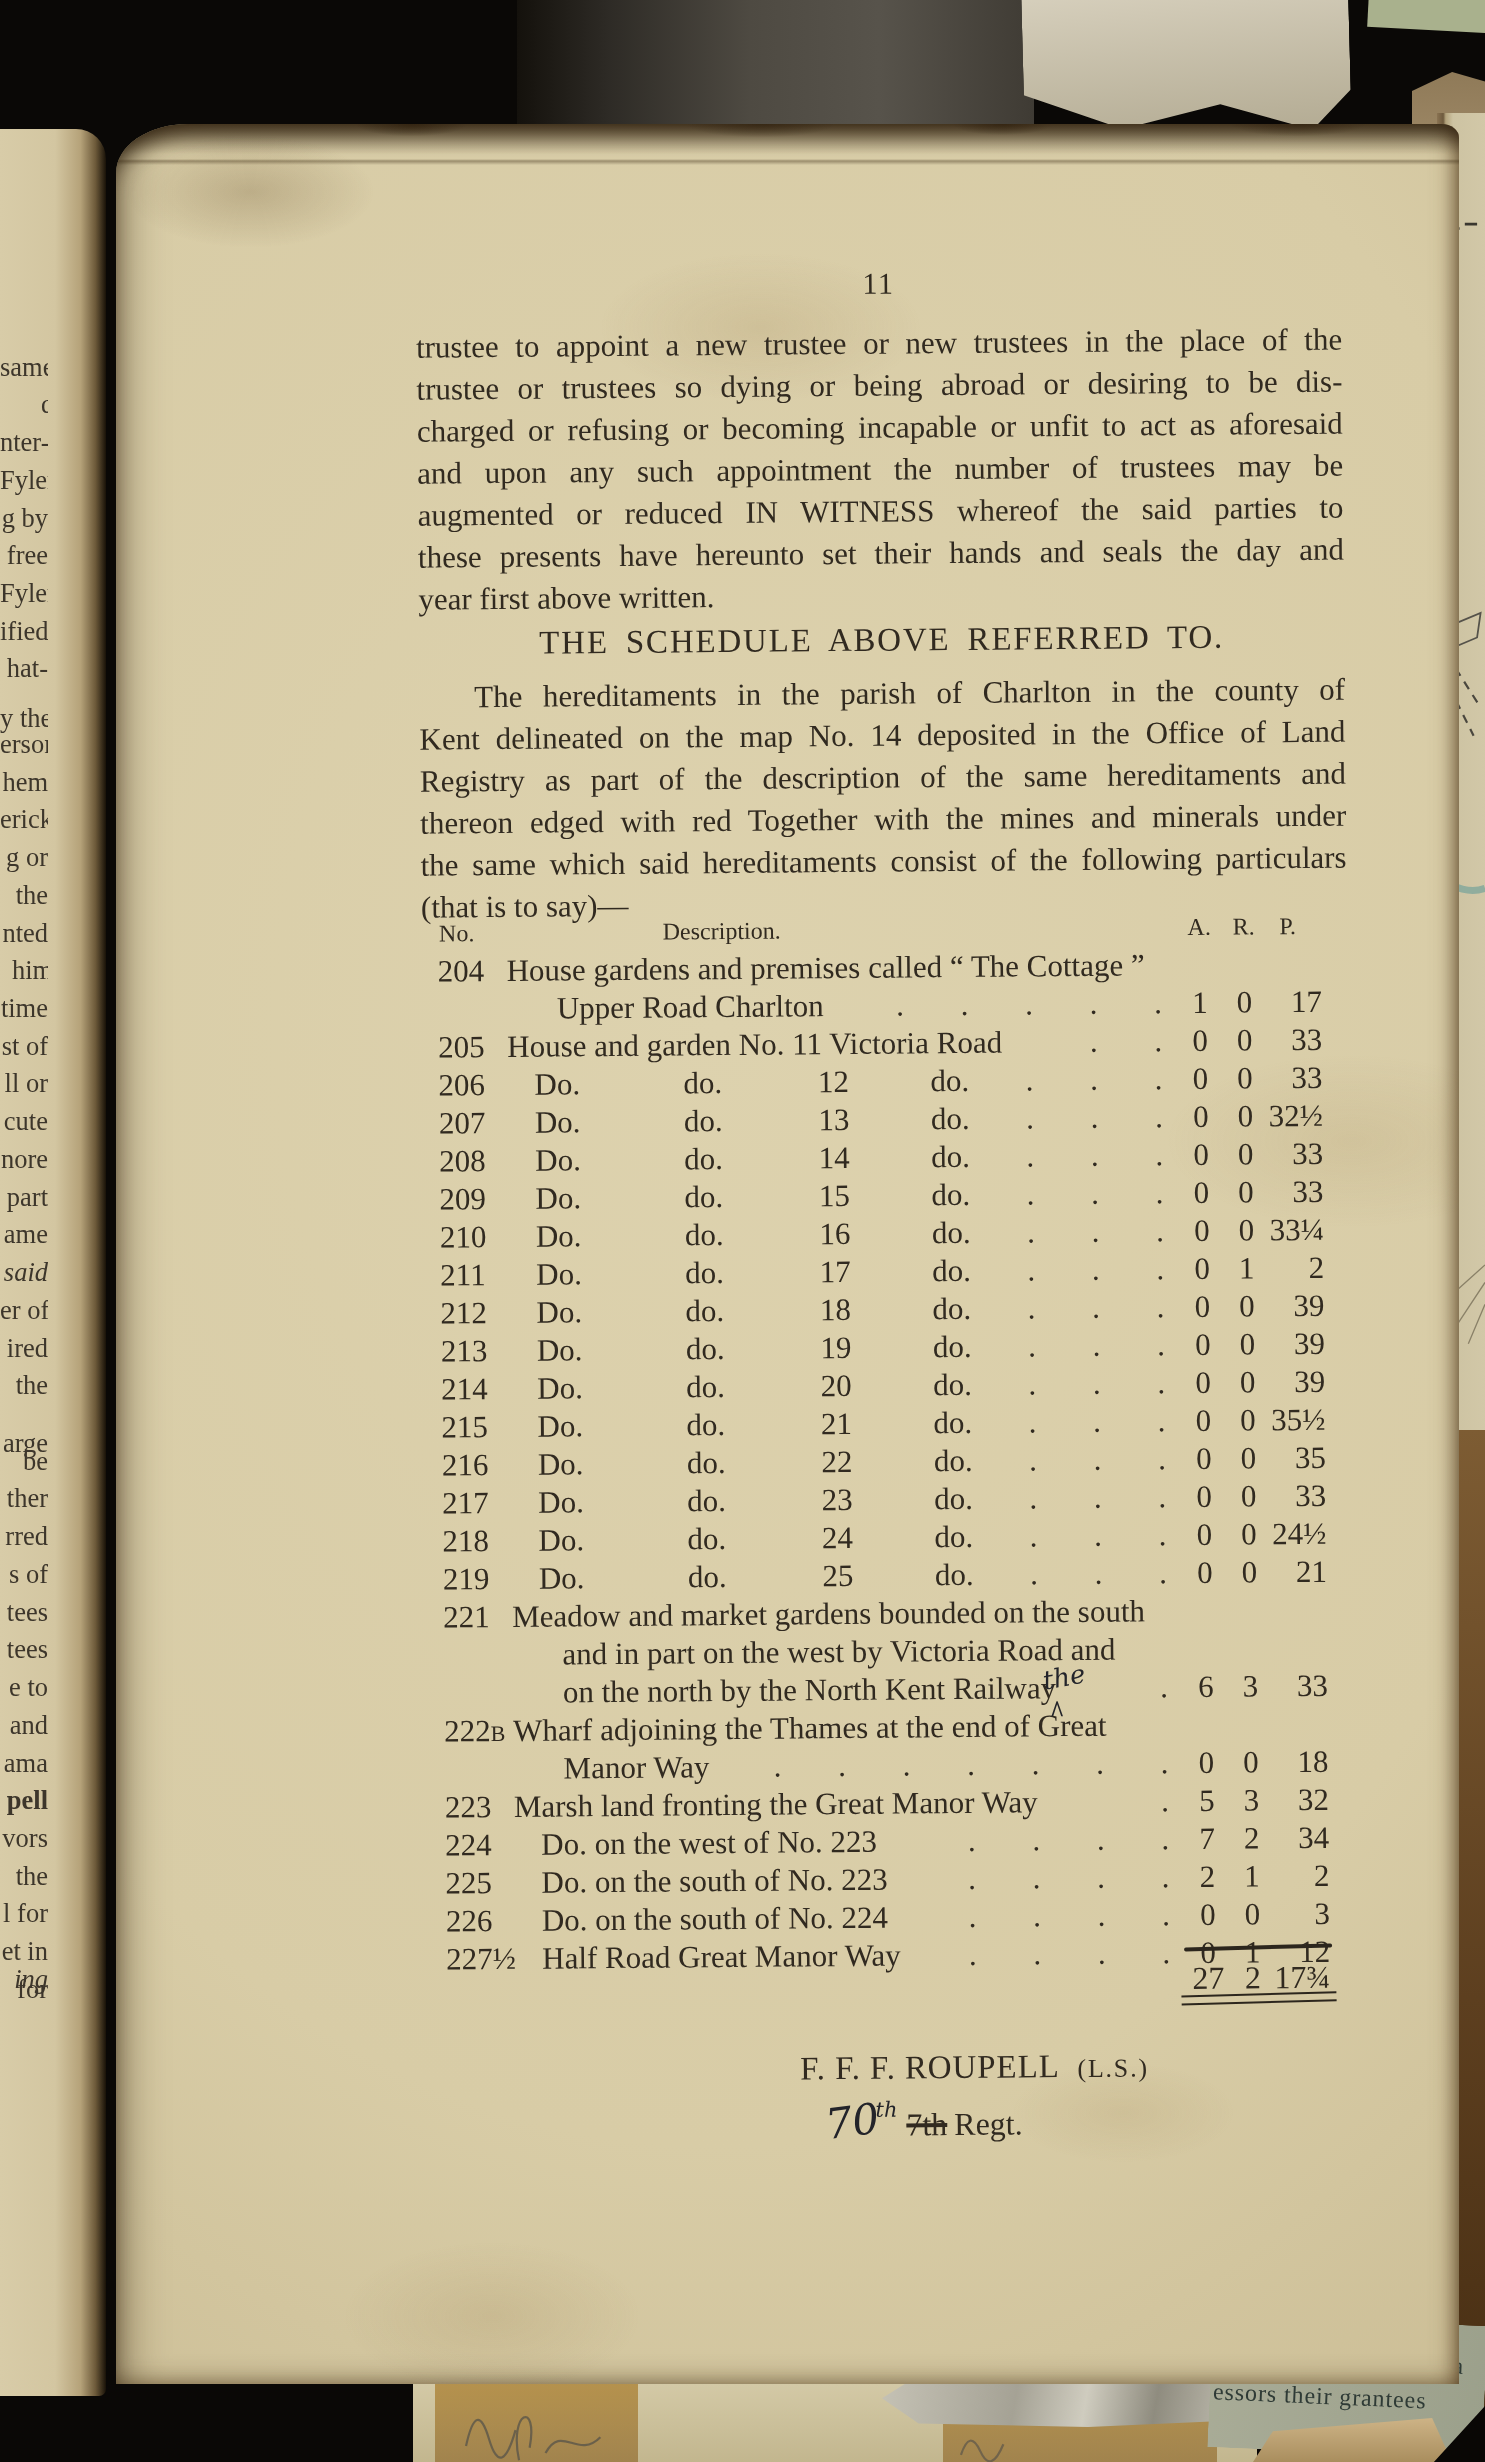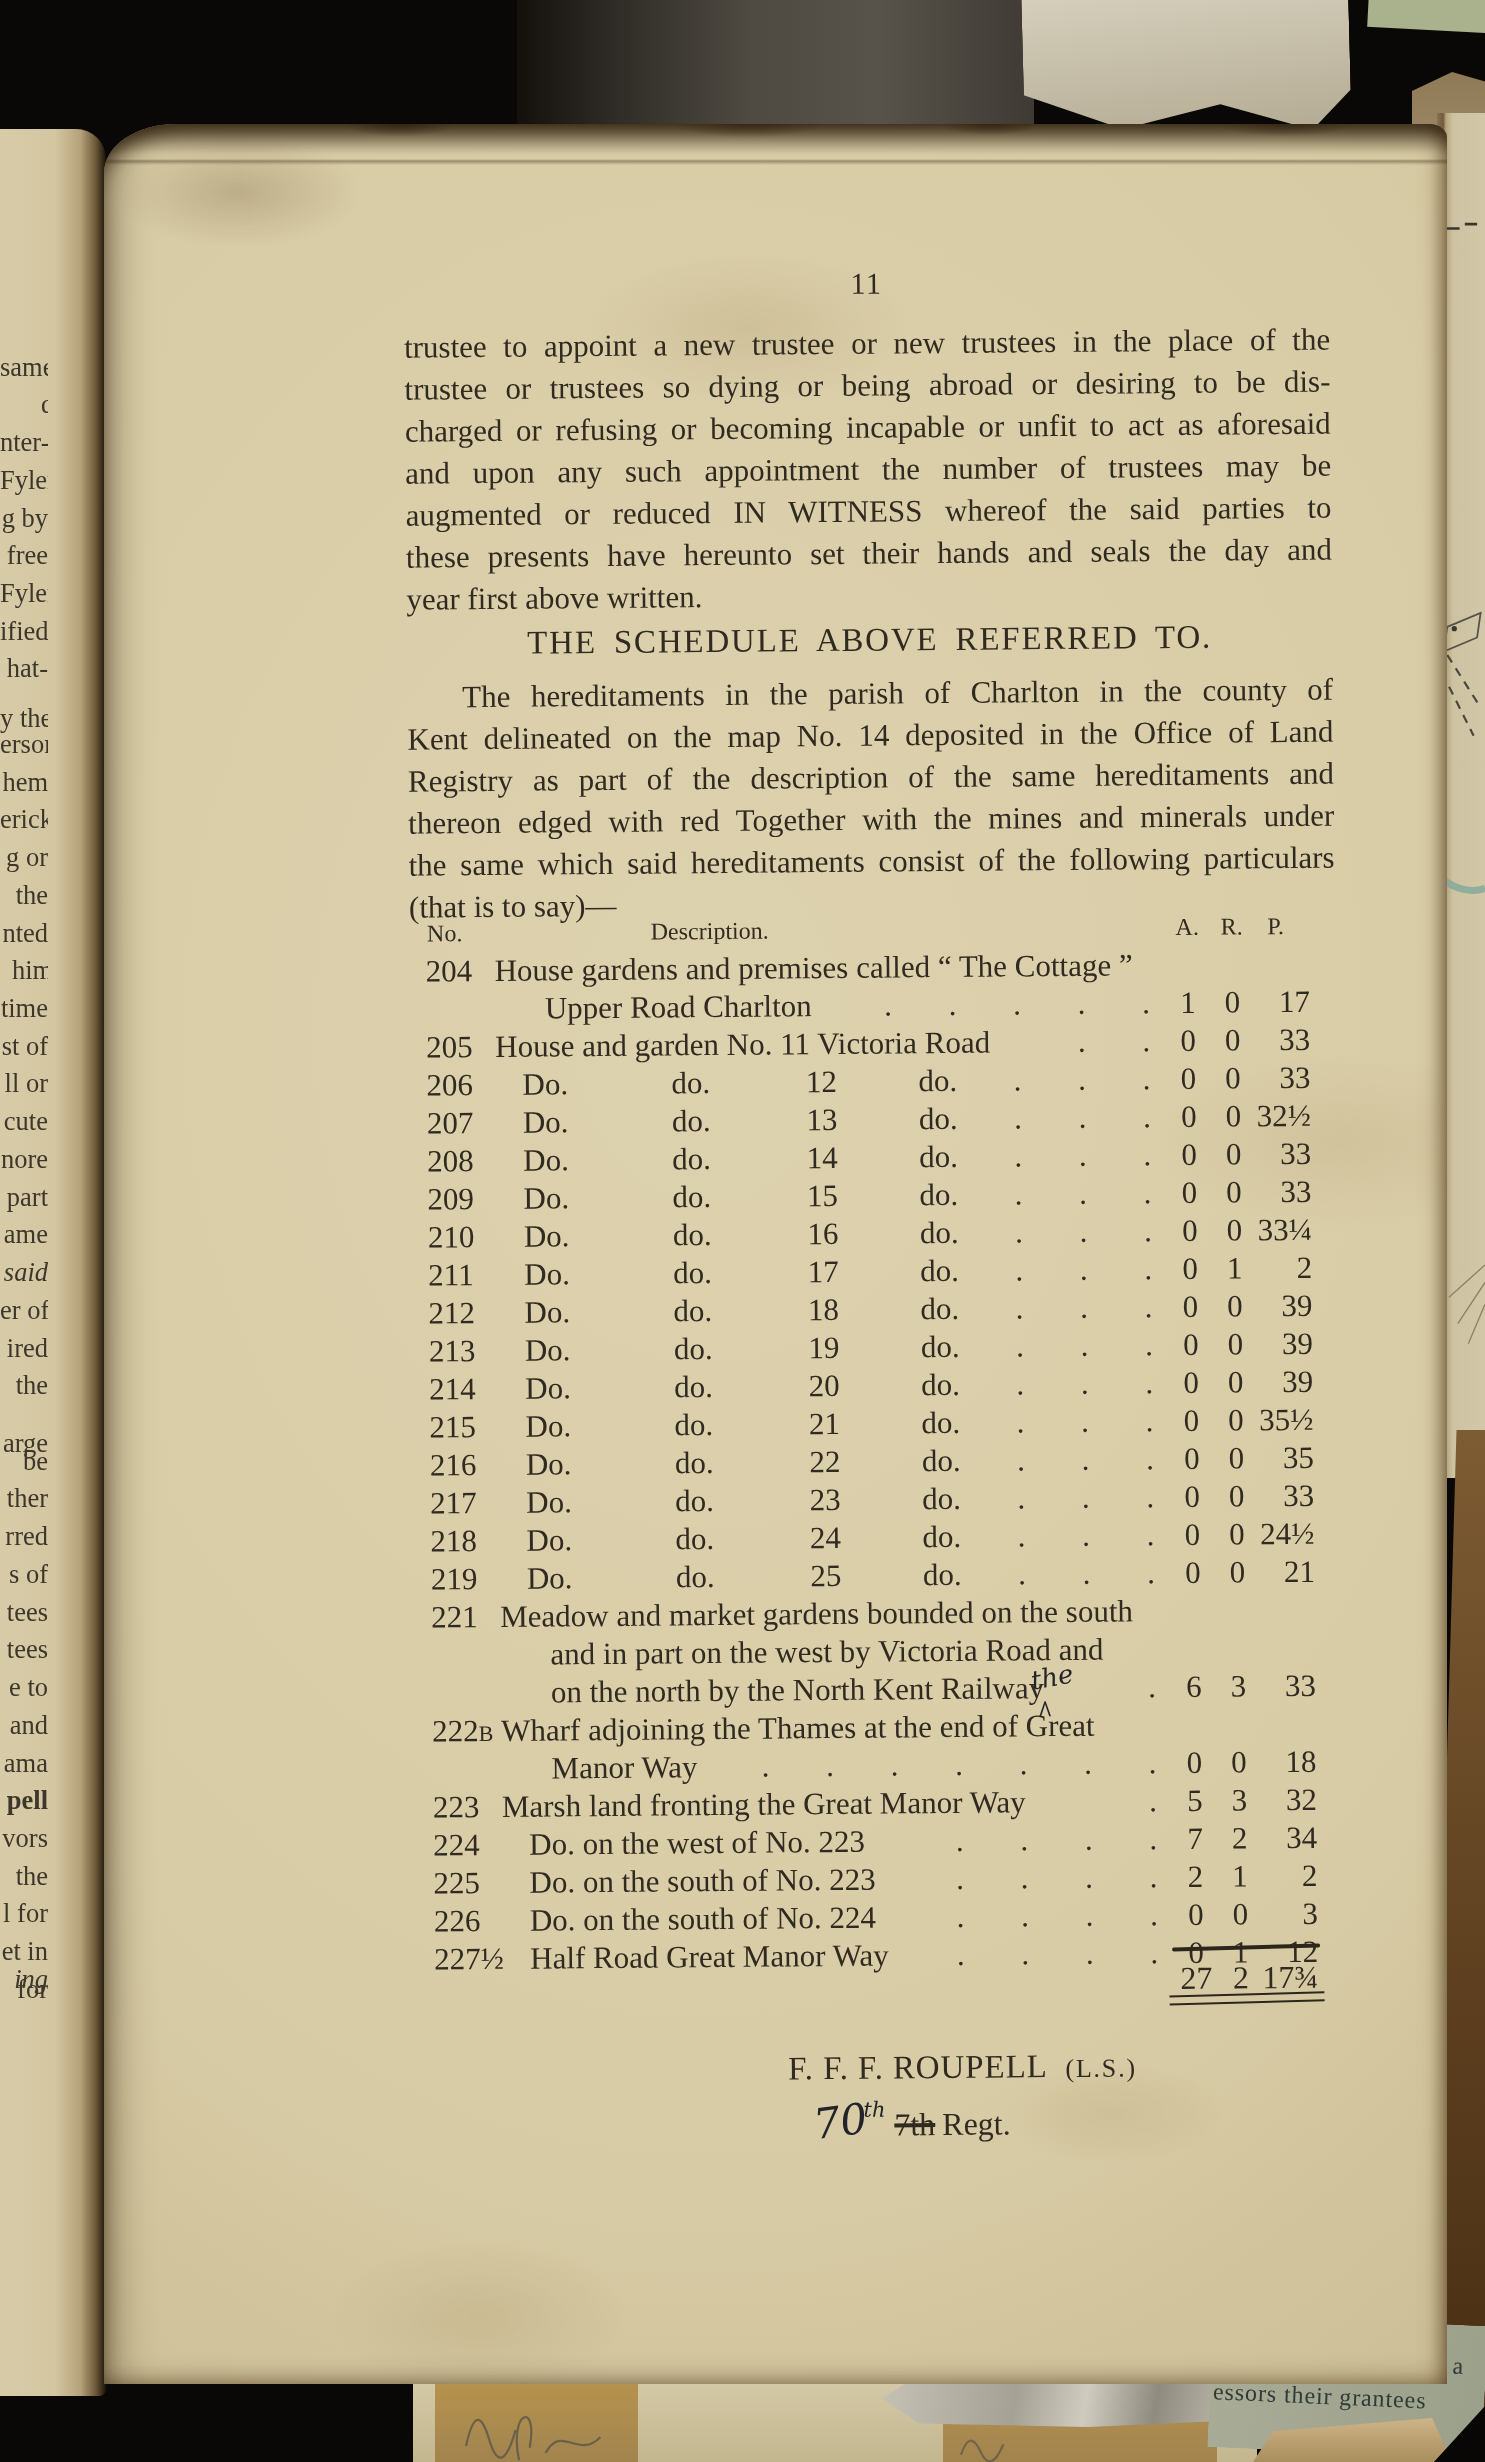--- a/index.html
+++ b/index.html
@@ -28,21 +28,21 @@
     background:linear-gradient(180deg,#7d5c33,#5d3f1f 55%,#462d12);
     clip-path:polygon(50% 0,100% 0,100% 100%,0 100%,10% 70%,30% 38%);}
 
   
   .facing-page{position:absolute;left:0;top:129px;width:106px;height:2267px;border-radius:0 30px 7px 0;
     background:linear-gradient(90deg,#d8cca8 0%,#d3c6a1 52%,#b5a279 76%,#6d5a3a 90%,#191208 100%);}
   .frag{position:absolute;left:0;width:48px;text-align:right;font-size:26.5px;line-height:30px;
     color:#3d362b;white-space:nowrap;overflow:hidden;}
 
   
-  .main-page{position:absolute;left:104px;top:124px;width:1343px;height:2260px;
+  .main-page{position:absolute;left:116px;top:124px;width:1343px;height:2260px;
     border-radius:72px 17.7px 0 0 / 49px 14px 0 0;
     background:radial-gradient(120% 90% at 45% 40%, #ddd2ae 0%, #d8cca6 55%, #ccbe96 82%, #b9a87c 100%);
     box-shadow:inset 0 17.7px 23px -10.6px rgba(35,22,8,.9),
                inset 26.5px 0 42px -19.4px rgba(60,44,20,.55),
                inset -14px 0 23px -10.6px rgba(96,70,35,.75),
                inset 0 -14px 23px -14px rgba(80,60,30,.5);}
   .main-page::before{content:"";position:absolute;inset:0;border-radius:inherit;pointer-events:none;
     background:
       linear-gradient(180deg, rgba(52,36,16,.55), rgba(52,36,16,0) 30px),
       linear-gradient(180deg, transparent 35px, rgba(60,44,20,.4) 37px, transparent 41px),

